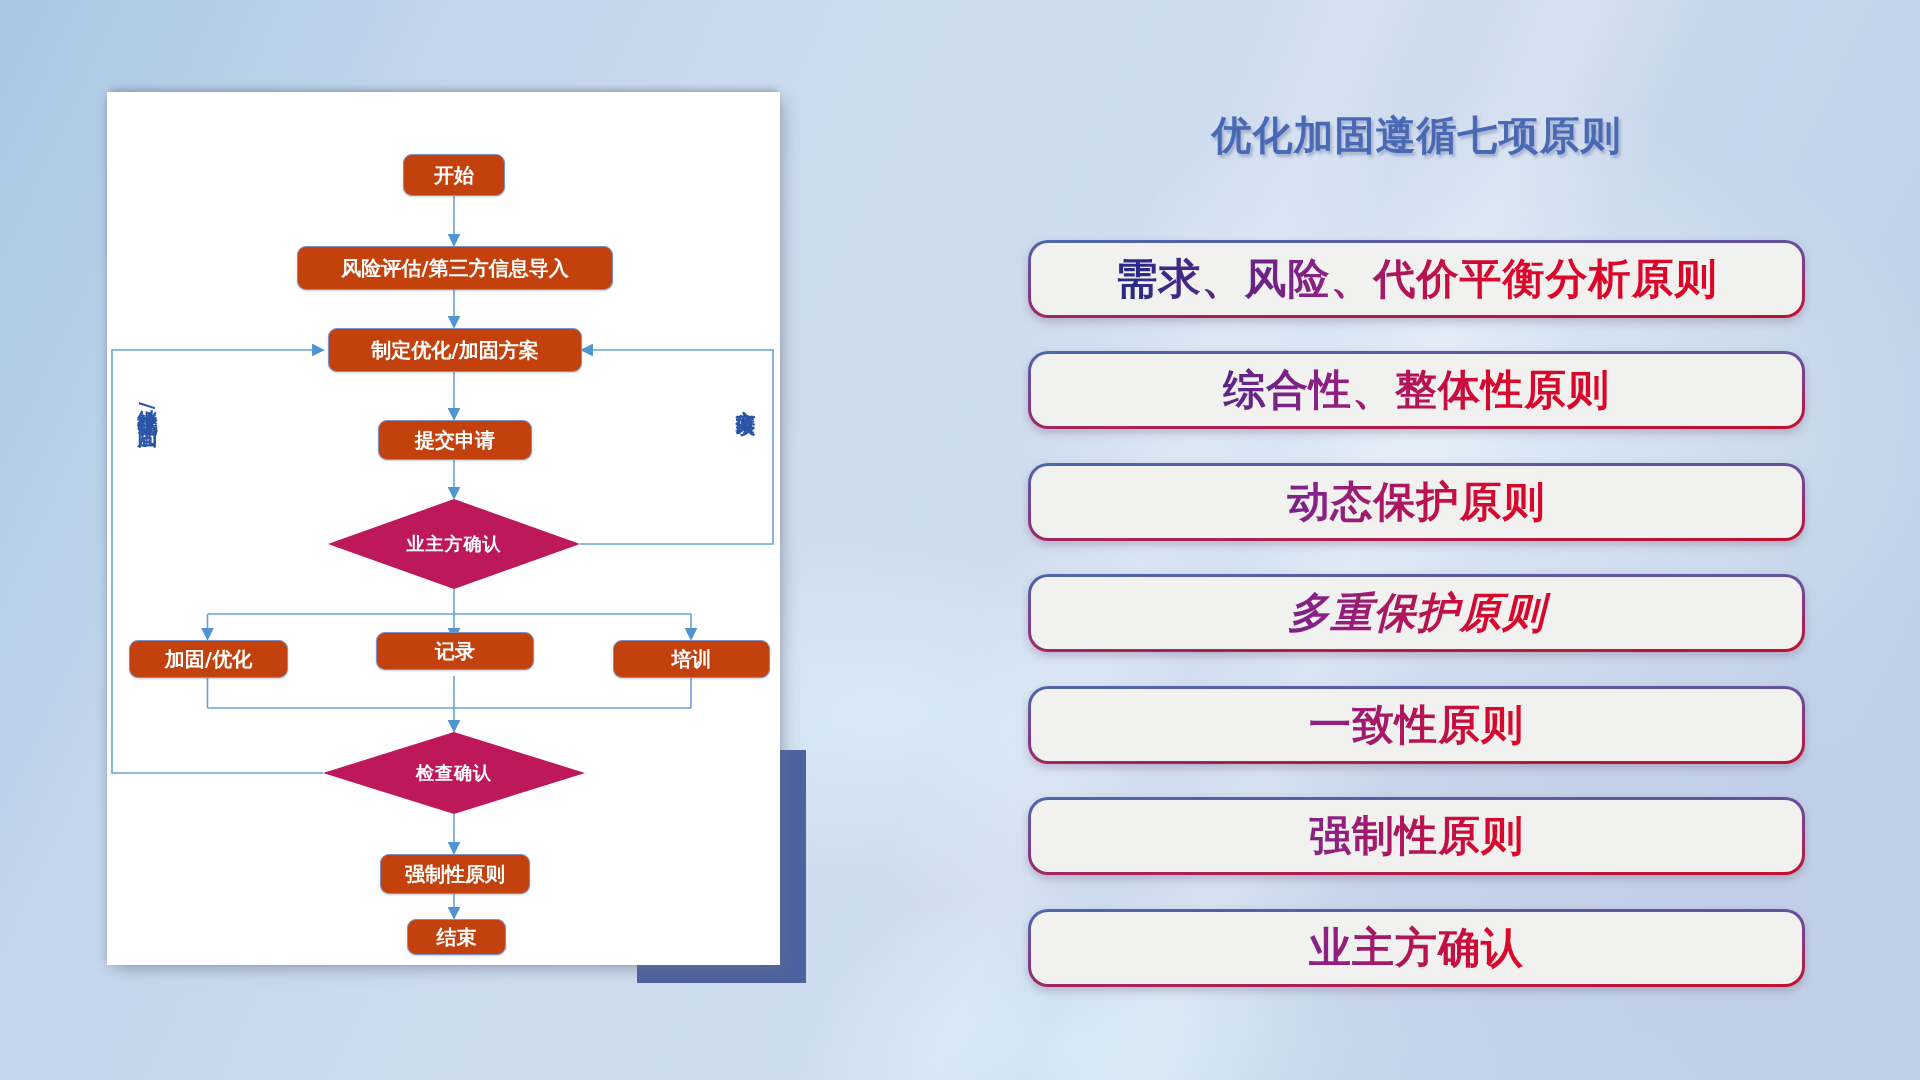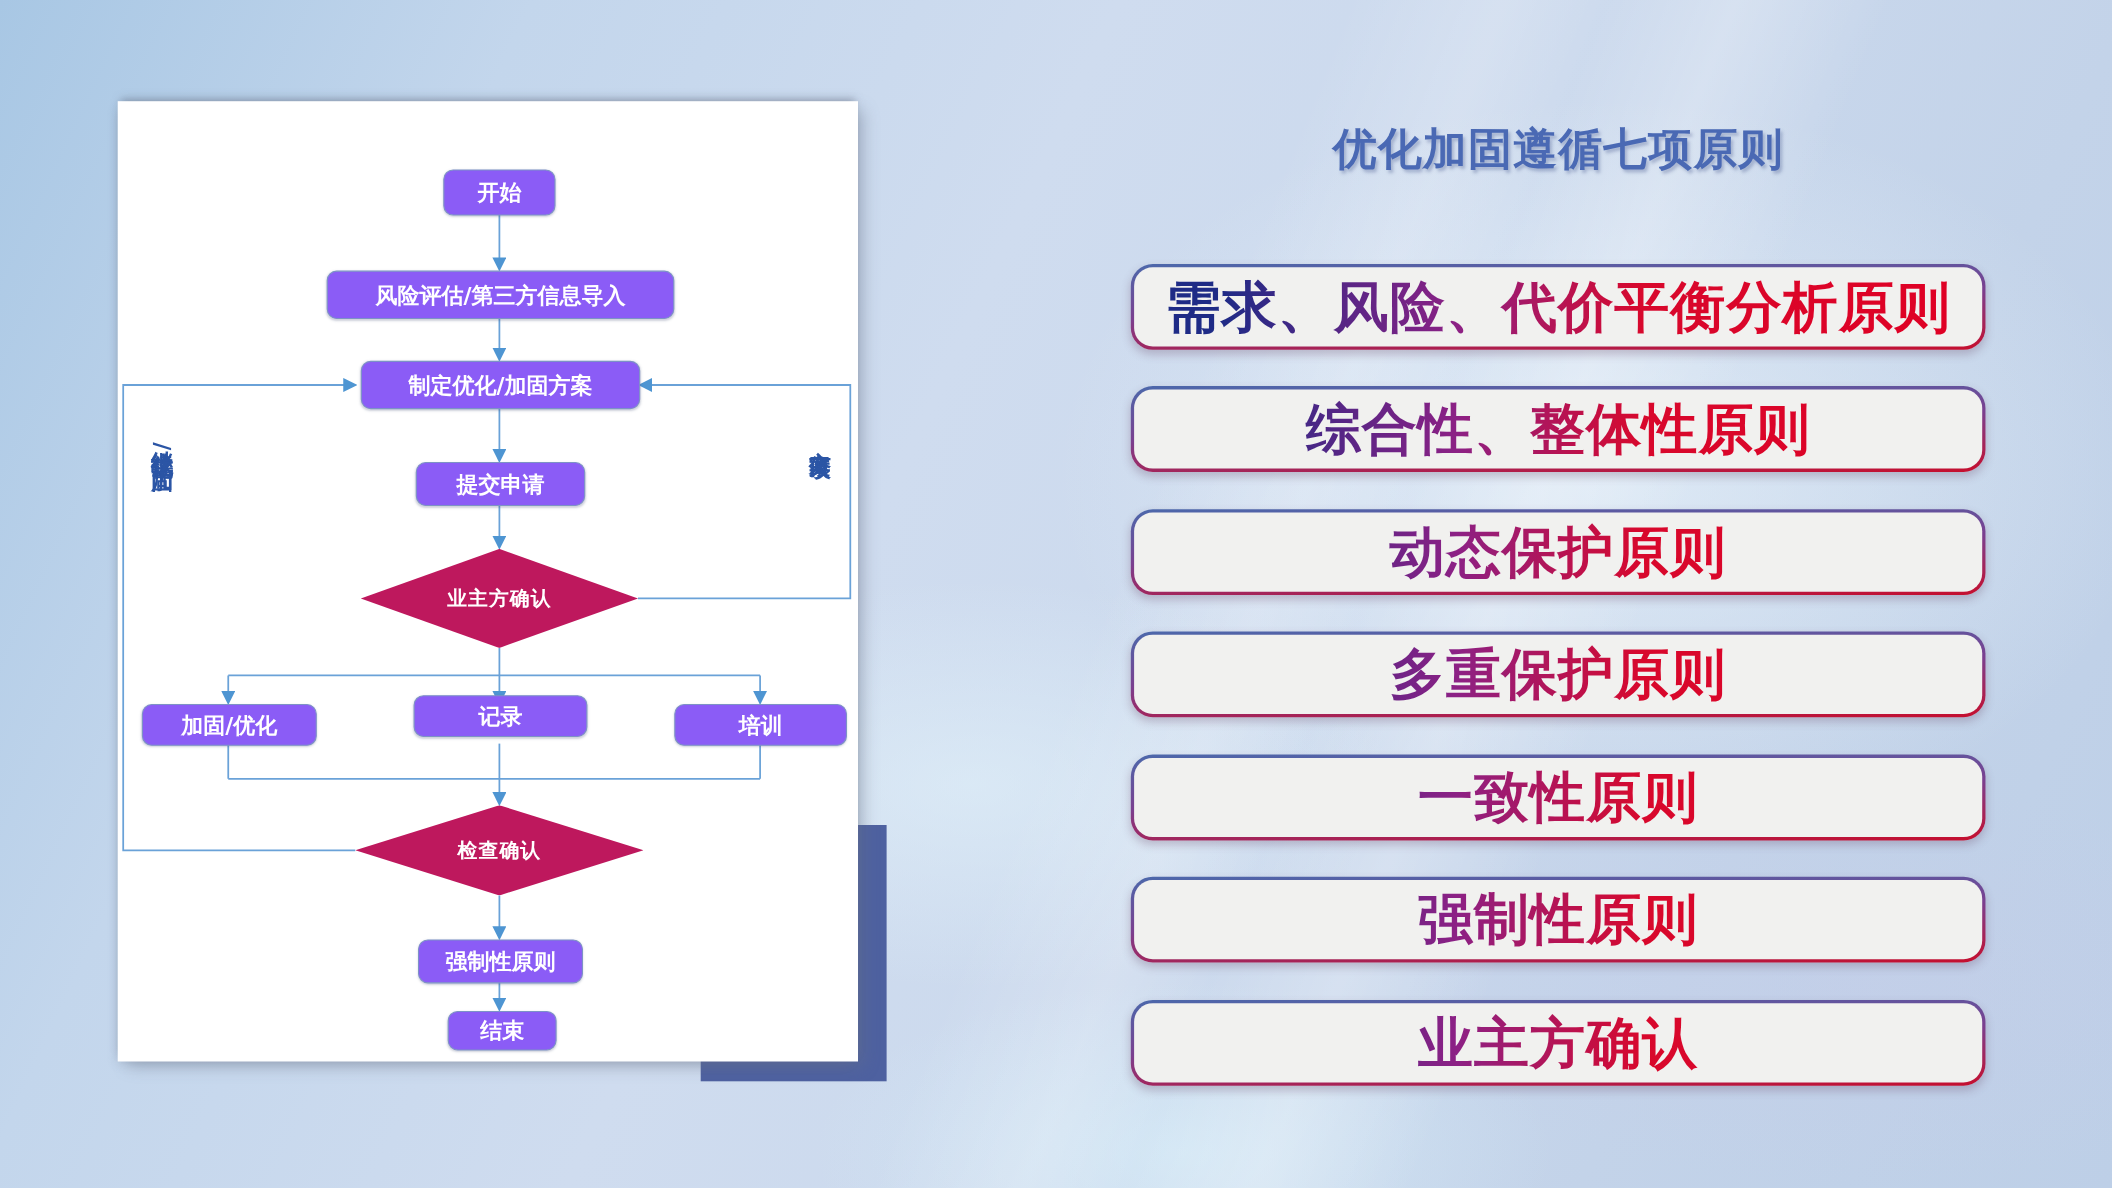--- a/index.html
+++ b/index.html
@@ -26,21 +26,21 @@
   .panel{
     position:absolute;left:107px;top:92px;width:673px;height:873px;
     background:#ffffff;z-index:2;
     box-shadow:0 -5px 7px -3px rgba(105,115,135,0.55),
                7px 7px 14px -2px rgba(105,115,135,0.40),
                -4px 4px 10px -4px rgba(105,115,135,0.30);
   }
   .connectors{position:absolute;left:0;top:0;width:673px;height:873px;}
   .fbox{
     position:absolute;display:flex;align-items:center;justify-content:center;
-    background:#8b5cf6;border:1px solid #7d92c6;border-radius:9px;
+    background:#c2410c;border:1px solid #7d92c6;border-radius:9px;
     color:#ffffff;font-weight:bold;font-size:20px;white-space:nowrap;
     box-shadow:0 1px 2px rgba(60,70,110,0.25);
   }
   .fdiamond{
     position:absolute;display:flex;align-items:center;justify-content:center;
     background:#be185d;color:#ffffff;font-weight:bold;font-size:18px;
     clip-path:polygon(50% 0,100% 50%,50% 100%,0 50%);white-space:nowrap;
     letter-spacing:1px;
   }
   .vlabel{
@@ -60,21 +60,21 @@
     border-radius:20px;padding:3px;z-index:2;
     background:linear-gradient(178deg,#4c68ab 0%,#7b3f8f 48%,#c60e2d 100%);
     box-shadow:0 4px 8px rgba(110,80,110,0.30);
   }
   .pinner{
     width:100%;height:100%;box-sizing:border-box;border-radius:17px;
     background:#f1f1ef;display:flex;align-items:center;justify-content:center;
   }
   .ptext{
     display:block;width:100%;text-align:center;
-    font-size:50px;font-weight:600;letter-spacing:1px;color:#9c1a4f;
+    font-size:42px;font-weight:600;letter-spacing:1px;color:#9c1a4f;
     background:linear-gradient(90deg,#1e2b86 10%,#8c2185 38%,#d8082c 60%,#e00024 100%);
     -webkit-background-clip:text;background-clip:text;
     -webkit-text-fill-color:transparent;
   }
 </style>
 </head>
 <body>
 
 <div class="stage">
 
@@ -169,21 +169,21 @@
     <div class="pbox" style="top:351px;">
       <div class="pinner">
         <span class="ptext">综合性、整体性原则</span>
       </div>
     </div>
     <div class="pbox" style="top:463px;">
       <div class="pinner">
         <span class="ptext">动态保护原则</span>
       </div>
     </div>
-    <div class="pbox" style="top:574px;">
+    <div class="pbox" style="top:574px;font-style:italic;">
       <div class="pinner">
         <span class="ptext">多重保护原则</span>
       </div>
     </div>
     <div class="pbox" style="top:686px;">
       <div class="pinner">
         <span class="ptext">一致性原则</span>
       </div>
     </div>
     <div class="pbox" style="top:797px;">

